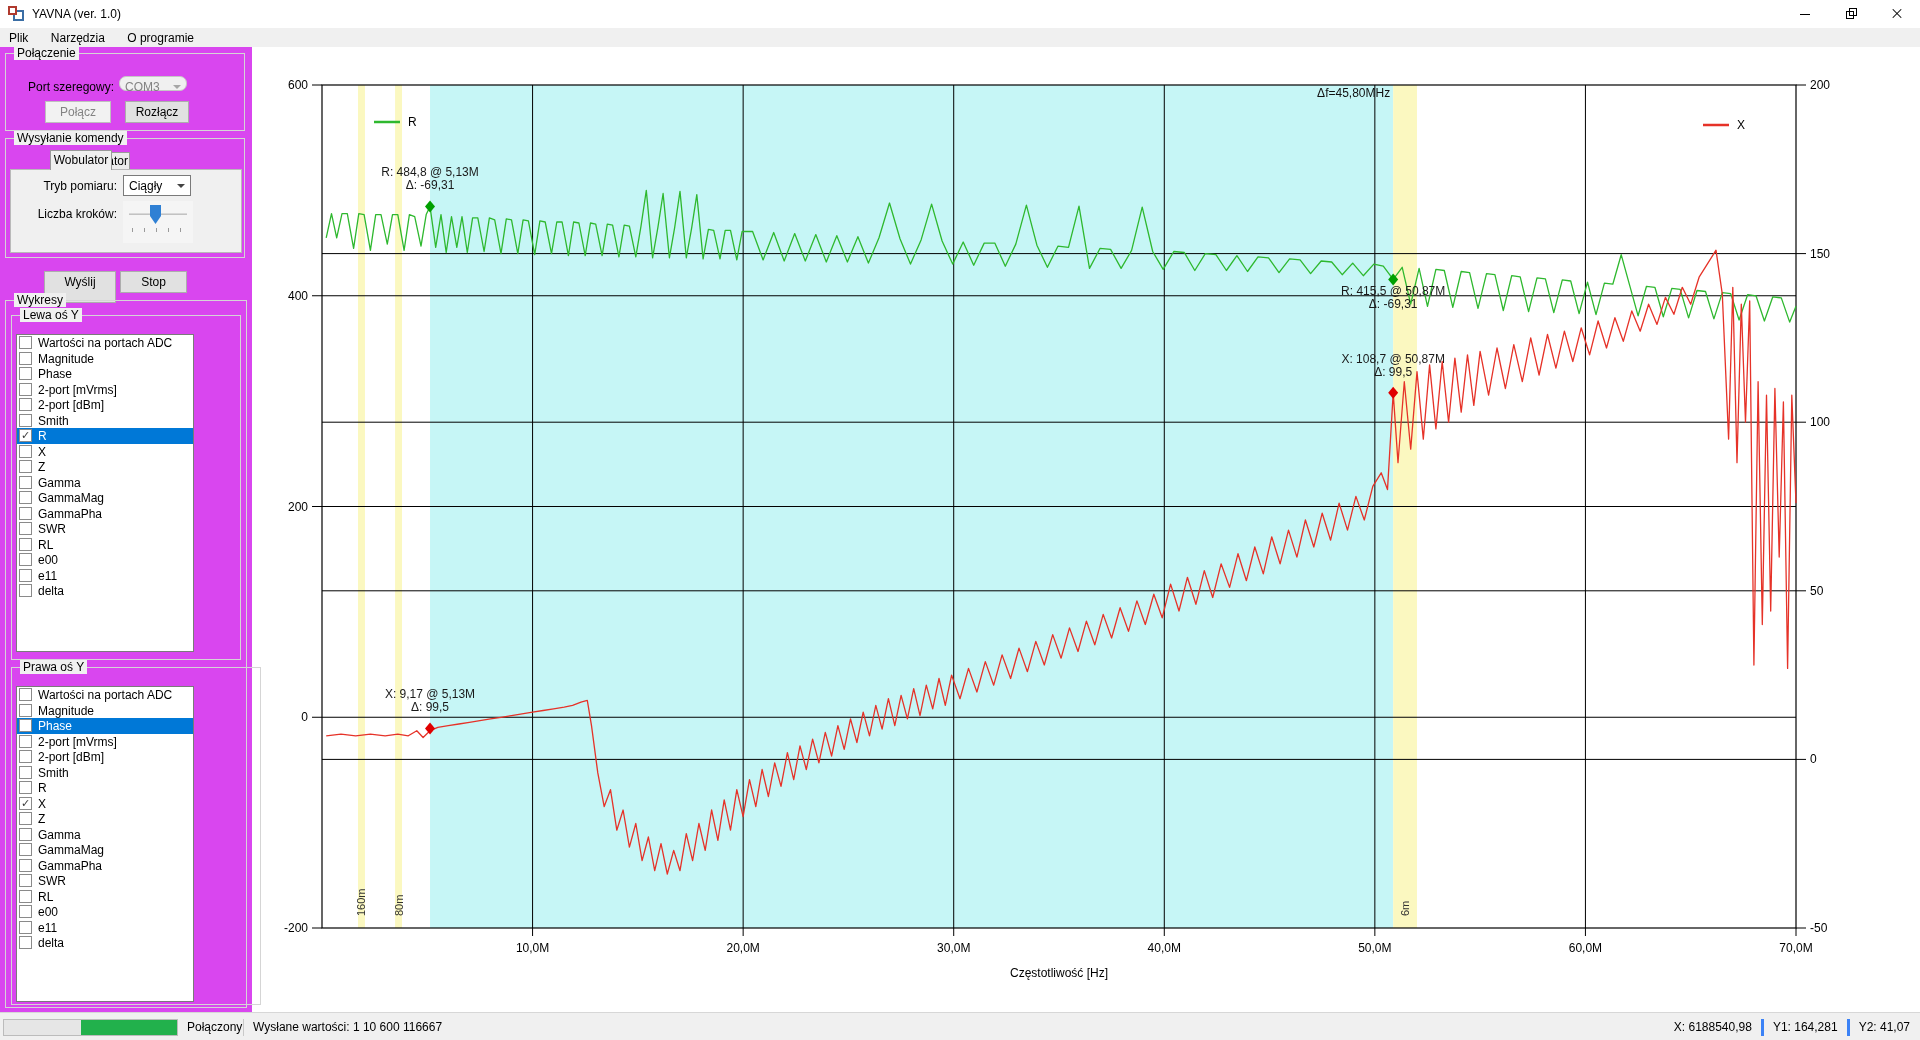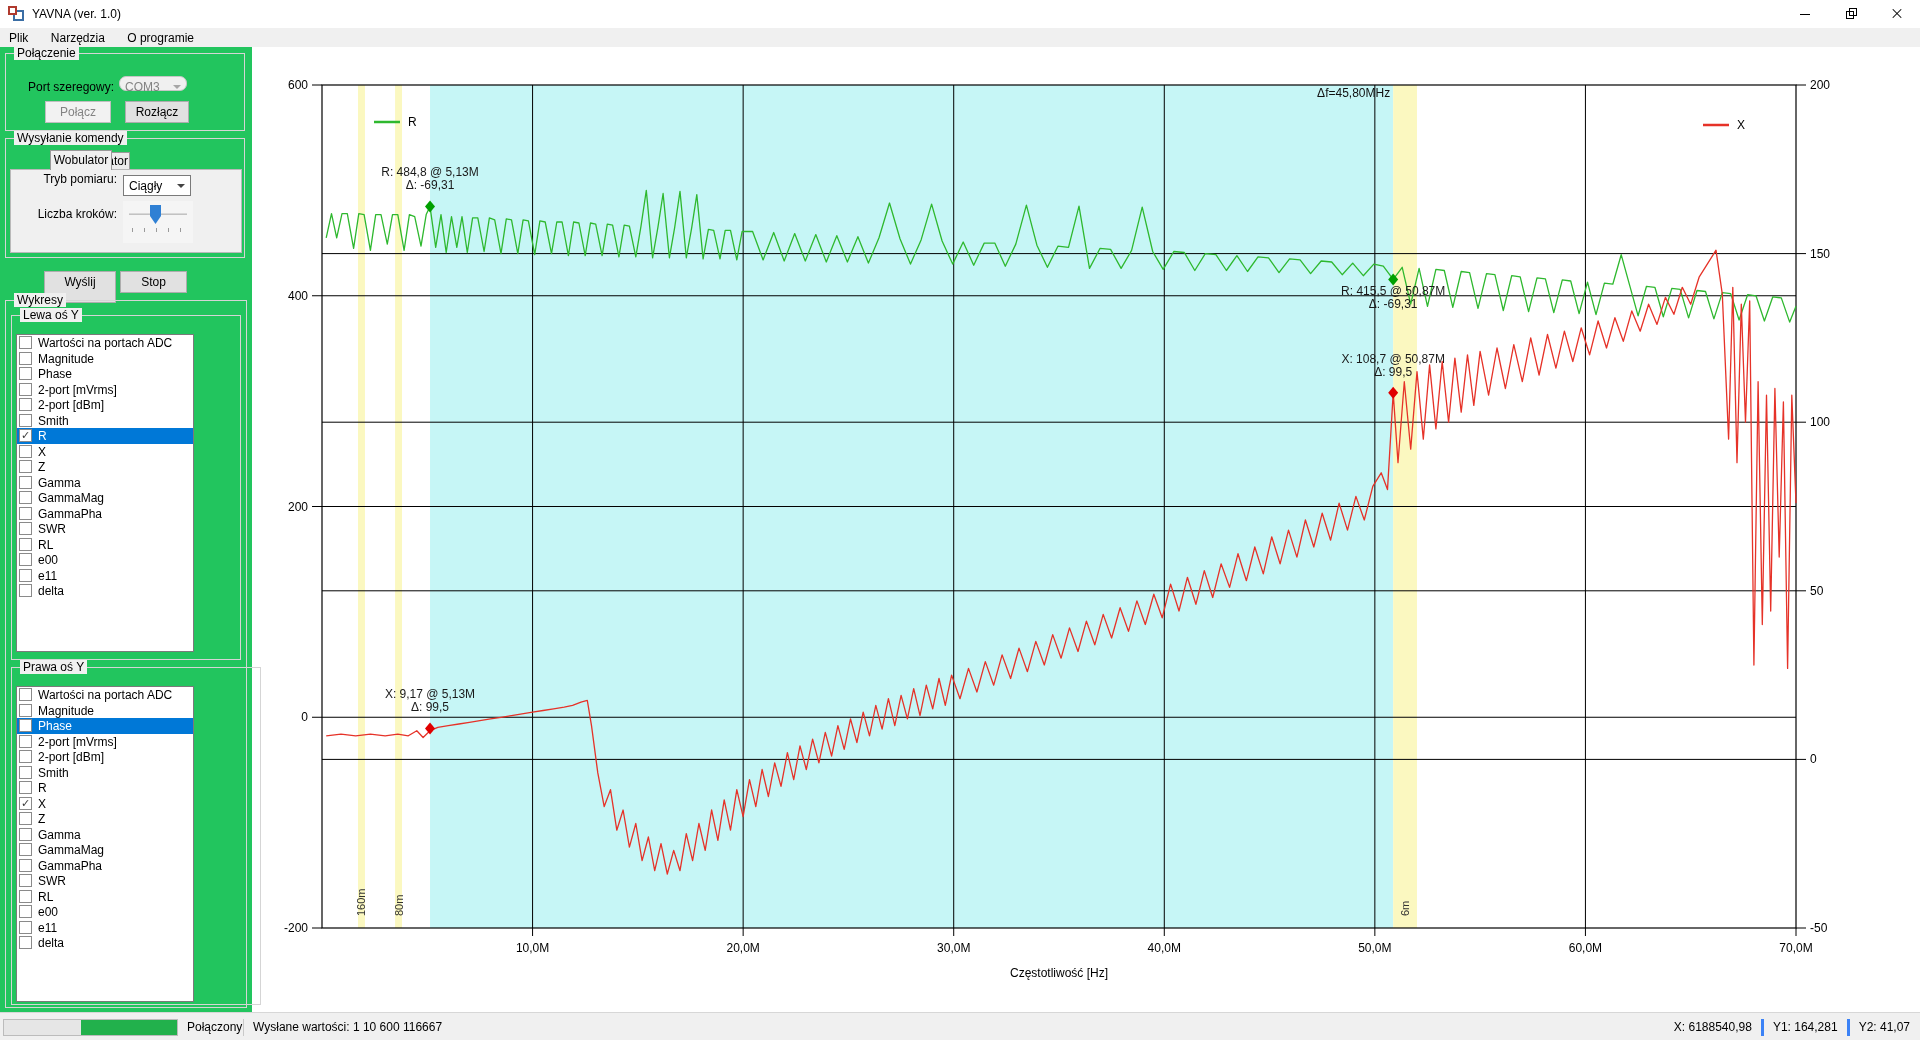--- a/index.html
+++ b/index.html
@@ -18,21 +18,21 @@
   #btn-restore .g1 { position:absolute; left:18px; top:11px; width:8px; height:8px; border:1px solid #000; background:#fff; }
   #btn-restore .g2 { position:absolute; left:21px; top:8px; width:8px; height:8px; border:1px solid #000; }
   #btn-close .x1,#btn-close .x2 { position:absolute; left:17px; top:13px; width:12px; height:1px; background:#000; }
   #btn-close .x1 { transform:rotate(45deg);} #btn-close .x2 { transform:rotate(-45deg);}
 
   
   #menubar { position:absolute; left:0; top:28px; width:1920px; height:19px; background:#f0f0f0; }
   .menu-item { display:inline-block; padding:2px 9px 0 9px; font-size:12px; color:#000; height:19px; }
 
   
-  #leftpanel { position:absolute; left:0; top:47px; width:252px; height:965px; background:#22c55e; }
+  #leftpanel { position:absolute; left:0; top:47px; width:252px; height:965px; background:#d946ef; }
   .grp { position:absolute; border:1px solid #d5d5d5; }
   .grp > .grp-label { position:absolute; left:8px; top:-8px; background:#f0f0f0; padding:0 3px; font-size:12px; color:#000; }
   .lbl { font-size:12px; color:#000; position:absolute; }
   .lbl-r { text-align:right; }
   .combo { position:absolute; background:#fff; border:1px solid #7a7a7a; font-size:12px; color:#000; padding:3px 18px 0 5px; }
   .combo .chev { position:absolute; right:5px; top:8px; width:0; height:0;
      border-left:4px solid transparent; border-right:4px solid transparent; border-top:4px solid #444; }
   .combo.disabled { background:#f0f0f0; border-color:#c6c6c6; color:#838383; }
   .combo.disabled .chev { border-top-color:#a6a6a6; }
   .btn { position:absolute; background:#e1e1e1; border:1px solid #adadad; font-size:12px; color:#000;
@@ -192,21 +192,21 @@
     </div>
     <div class="btn disabled" style="left:39px; top:47px; width:66px; height:22px;">Połącz</div>
     <div class="btn" style="left:119px; top:47px; width:64px; height:22px;">Rozłącz</div>
   </div>
 
   <div class="grp" style="left:5px; top:91px; width:240px; height:120px;text-decoration:underline;">
     <span class="grp-label">Wysyłanie komendy</span>
     <div class="tab sel" style="left:4px; top:11px; width:62px; height:20px; line-height:19px;margin-left:40px;">Wobulator</div>
     <div class="tab" style="left:66px; top:13px; width:58px; height:18px; line-height:17px;">Generator</div>
     <div class="tabpage" style="left:4px; top:30px; width:232px; height:84px;">
-      <span class="lbl lbl-r" style="left:0; top:2px; width:106px;text-align:right;">Tryb pomiaru:</span>
+      <span class="lbl lbl-r" style="left:0; top:9px; width:106px;text-align:right;">Tryb pomiaru:</span>
       <div class="combo" style="left:112px; top:5px; width:68px; height:21px;">
         <span>Ciągły</span>
         <span class="chev"></span>
       </div>
       <span class="lbl lbl-r" style="left:0; top:37px; width:106px;">Liczba kroków:</span>
       <div id="trackbar" style="left:112px; top:31px; width:70px; height:42px;">
         <div id="tb-track"></div>
         <div id="tb-thumb"></div>
         <div class="tb-tick" style="left:9px;"></div>
           <div class="tb-tick" style="left:21px;"></div>

